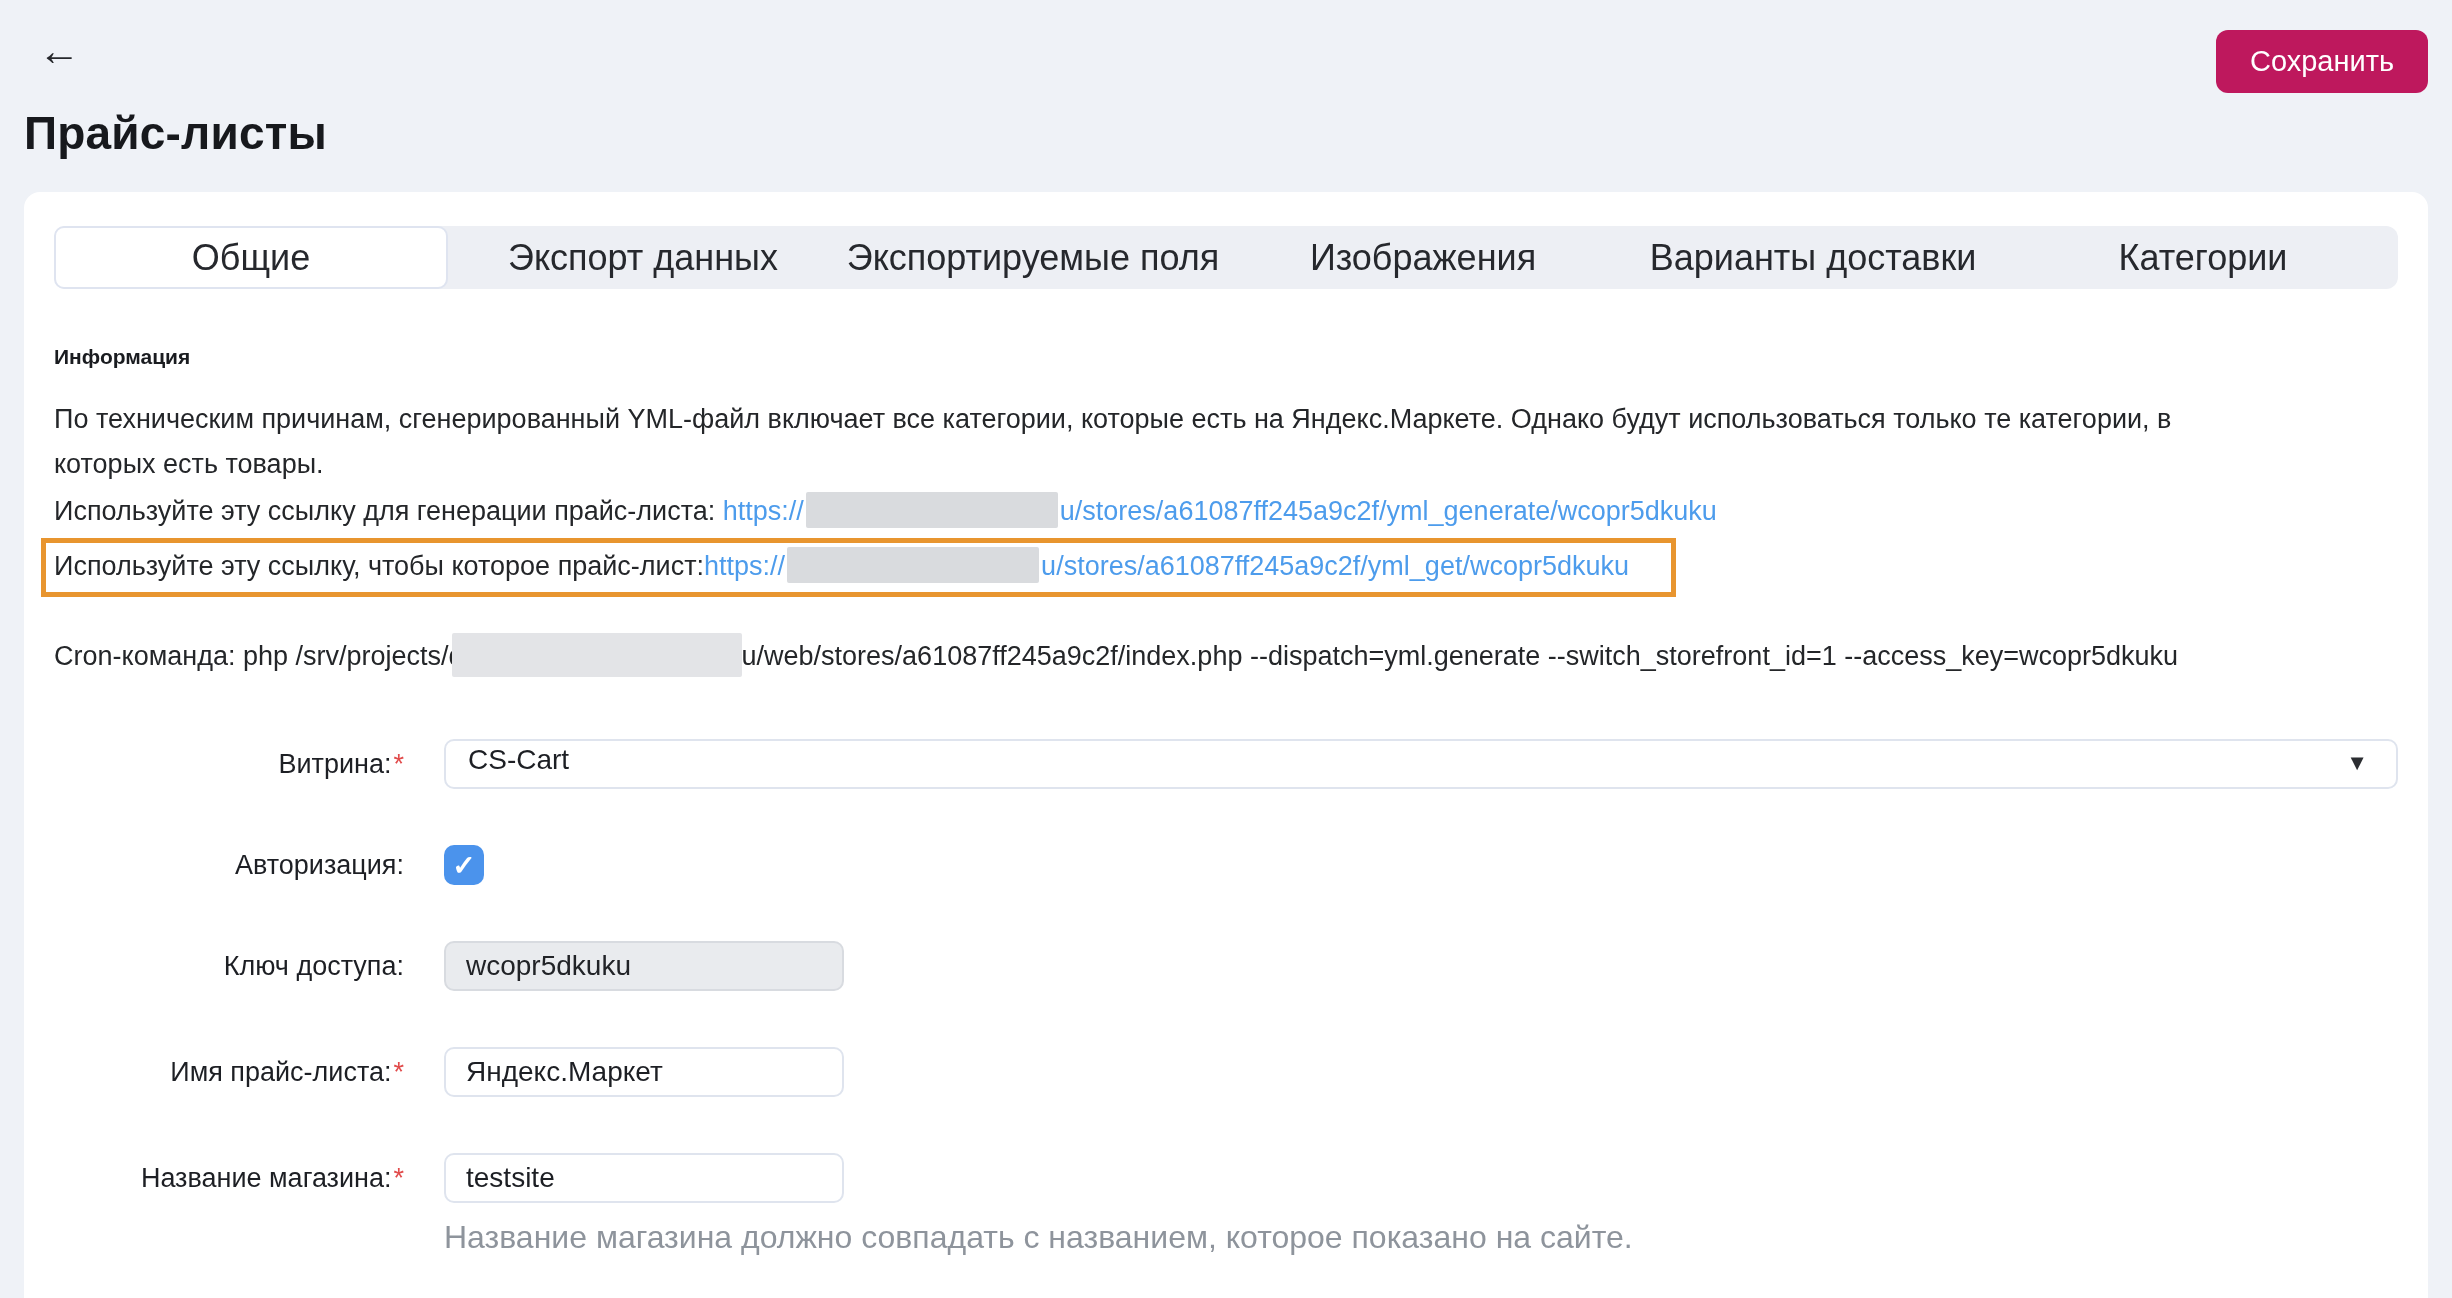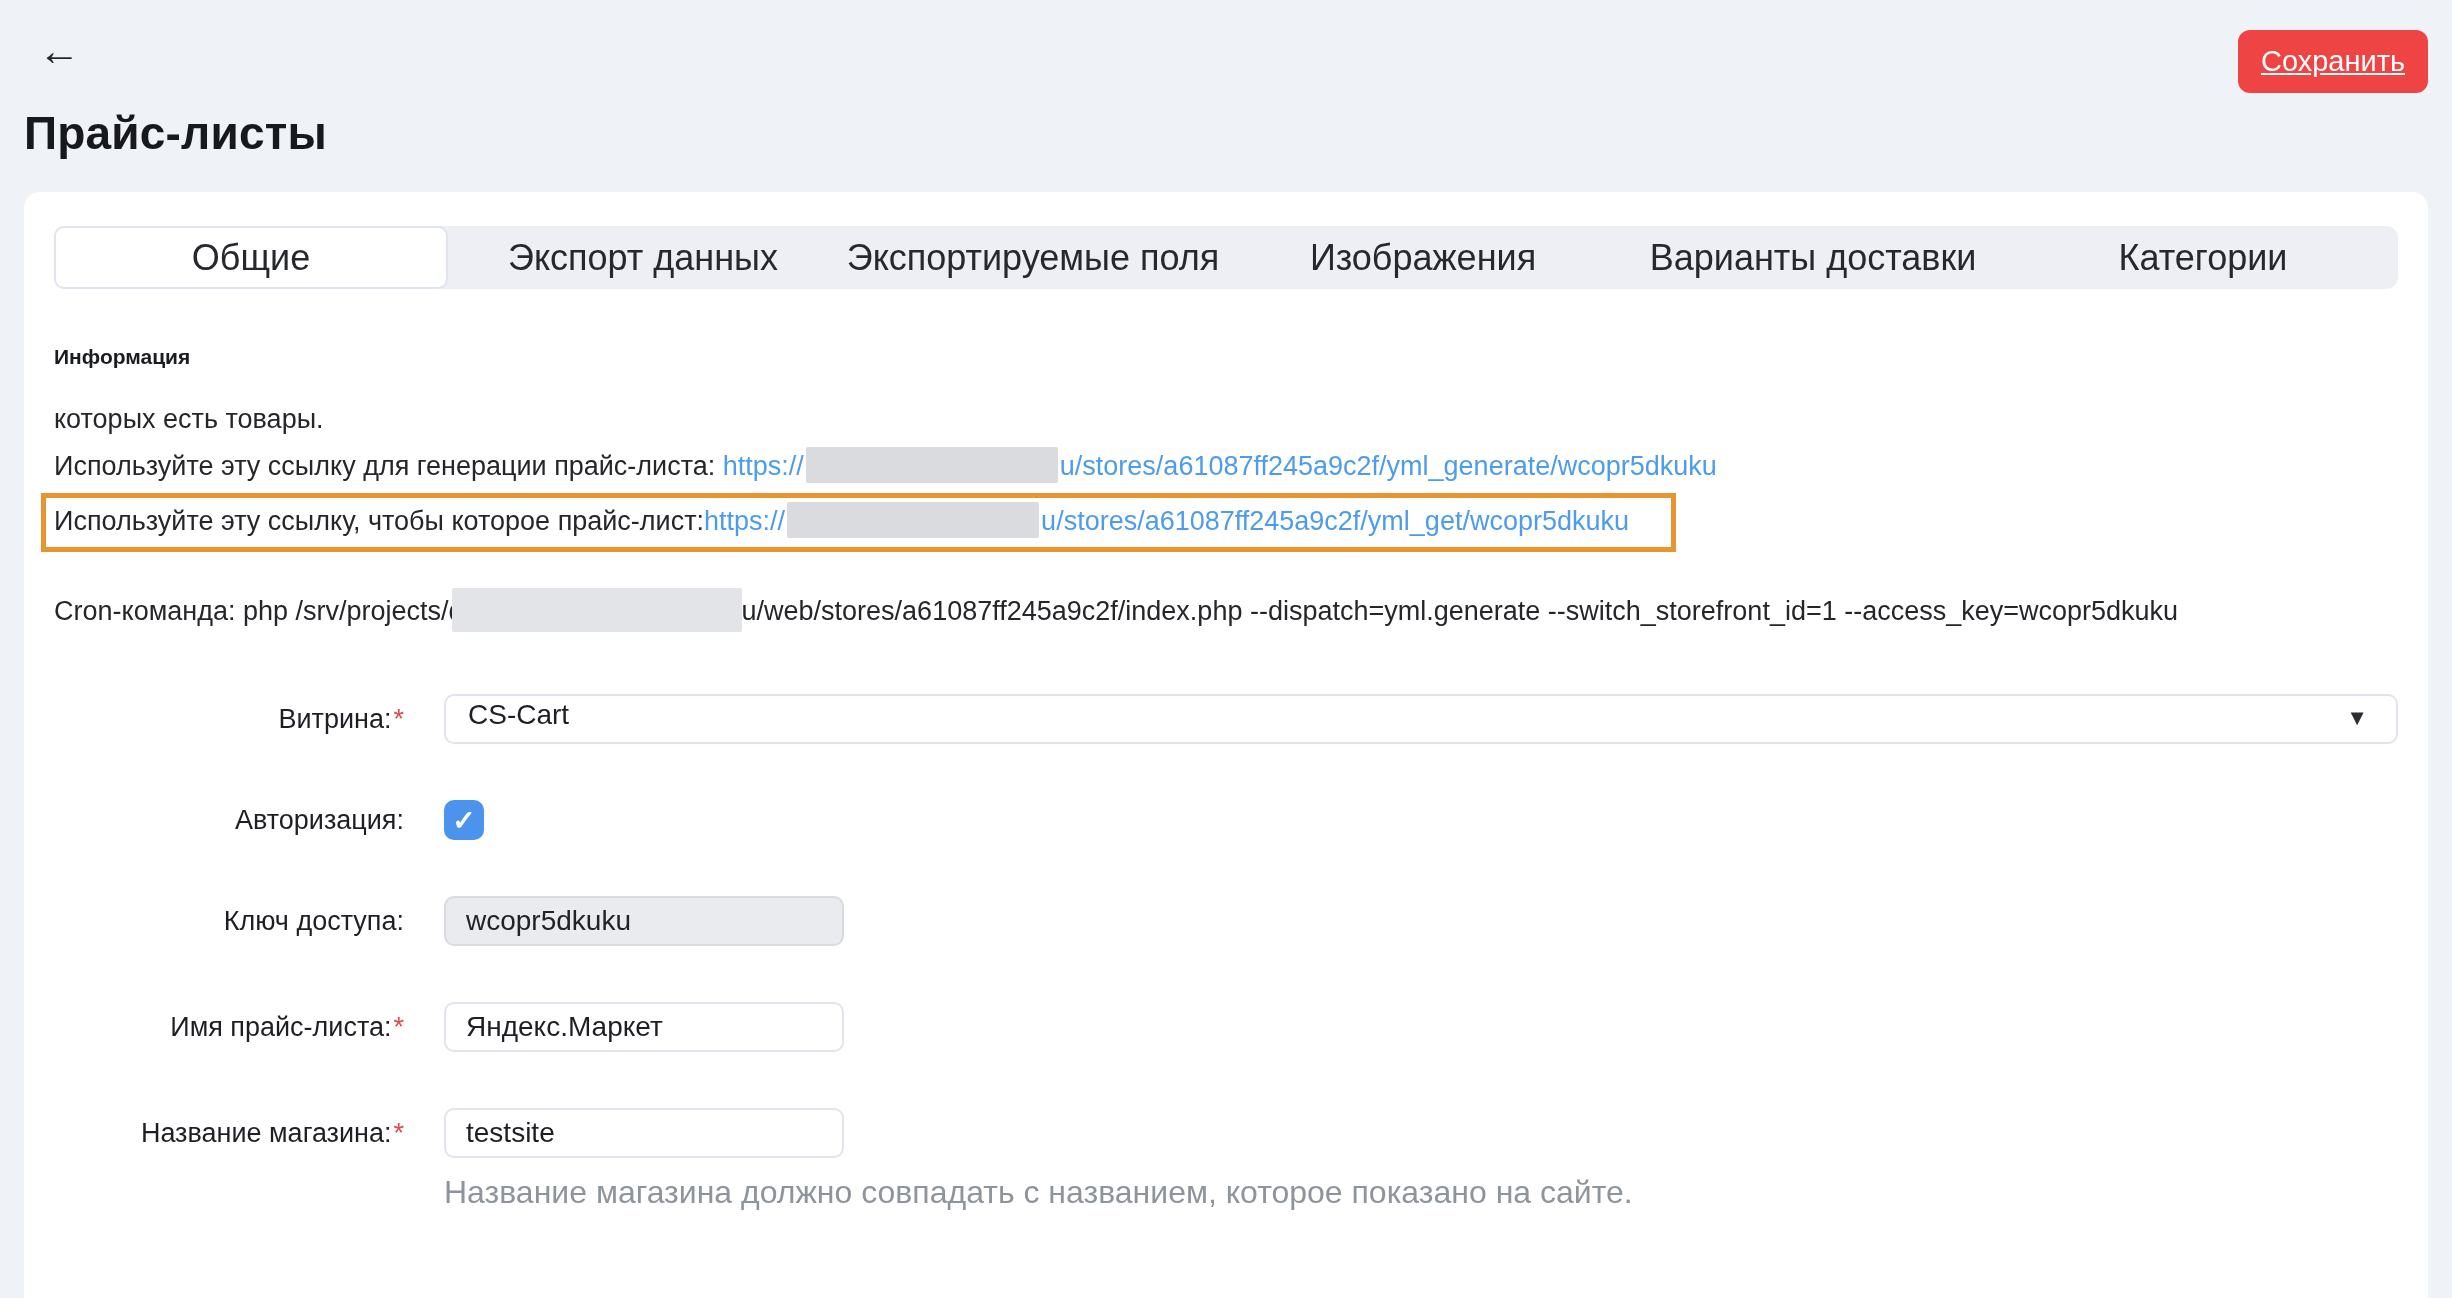--- a/index.html
+++ b/index.html
@@ -13,24 +13,24 @@
   }
   
   .topbar { position: relative; height: 100px; }
   .back-btn {
     position: absolute; left: 38px; top: 30px;
     font-size: 42px; color: #26282c; cursor: pointer; line-height: 1;
     background: none; border: none; font-family: inherit;
   }
   .save-btn {
     position: absolute; right: 24px; top: 30px;
-    width: 190px; height: 63px;
-    background: #ef4444; color: #ffffff;
+    width: 212px; height: 63px;
+    background: #be185d; color: #ffffff;
     border: none; border-radius: 12px;
-    font-size: 29px; font-family: inherit; cursor: pointer; text-decoration: underline;
+    font-size: 29px; font-family: inherit; cursor: pointer;
   }
   .page-title {
     font-size: 46px; font-weight: 700; color: #17191d;
     margin: 6px 0 32px 24px; letter-spacing: 0.2px;
   }
   
   .card {
     margin: 0 24px; background: #ffffff;
     border-radius: 16px 16px 0 0;
     padding: 34px 30px 40px 30px;
@@ -126,20 +126,21 @@
     <button class="tab active">Общие</button>
     <button class="tab">Экспорт данных</button>
     <button class="tab">Экспортируемые поля</button>
     <button class="tab">Изображения</button>
     <button class="tab">Варианты доставки</button>
     <button class="tab">Категории</button>
   </div>
 
   <h2 class="section-heading">Информация</h2>
 
+  <div class="para-line">По техническим причинам, сгенерированный YML-файл включает все категории, которые есть на Яндекс.Маркете. Однако будут использоваться только те категории, в</div>
   <div class="para-line">которых есть товары.</div>
 
   <div class="link-line">
     <span>Используйте эту ссылку для генерации прайс-листа: </span><a href="#"><span>https://</span><span class="redact"></span><span>u/stores/a61087ff245a9c2f/yml_generate/wcopr5dkuku</span></a>
   </div>
 
   <div>
     <div class="highlight-box">
       <span class="link-line" style="margin:0;">
         <span>Используйте эту ссылку, чтобы которое прайс-лист:</span><a href="#"><span>https://</span><span class="redact"></span><span>u/stores/a61087ff245a9c2f/yml_get/wcopr5dkuku</span></a>

